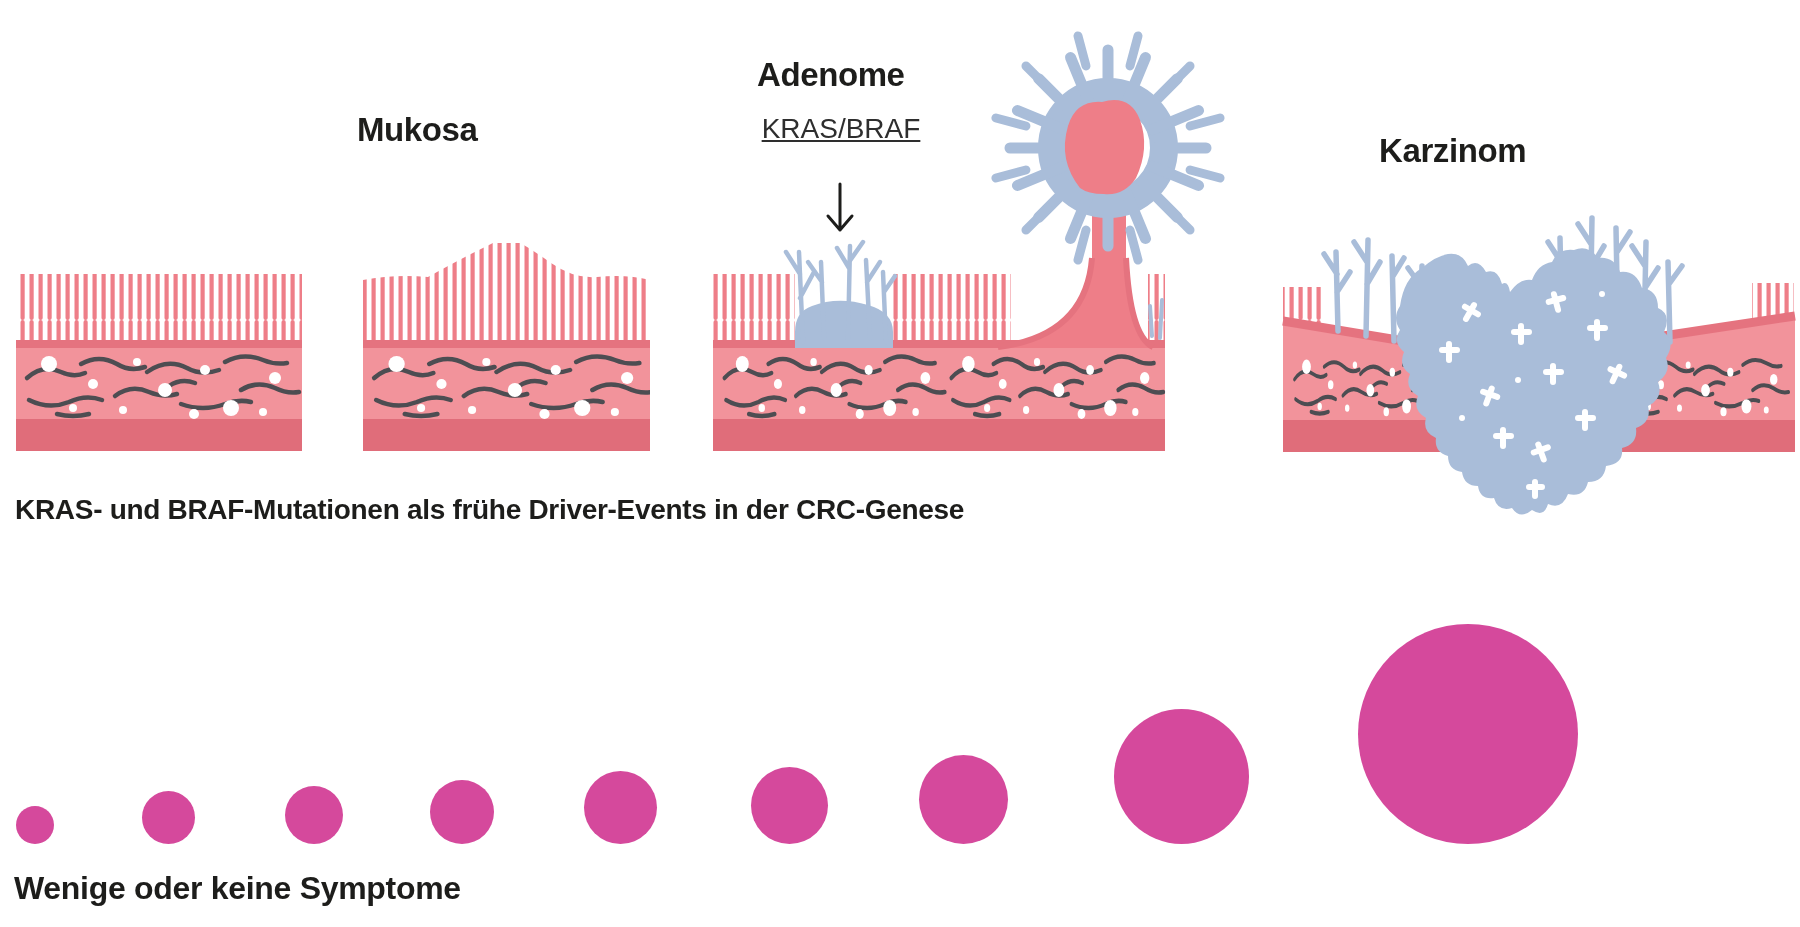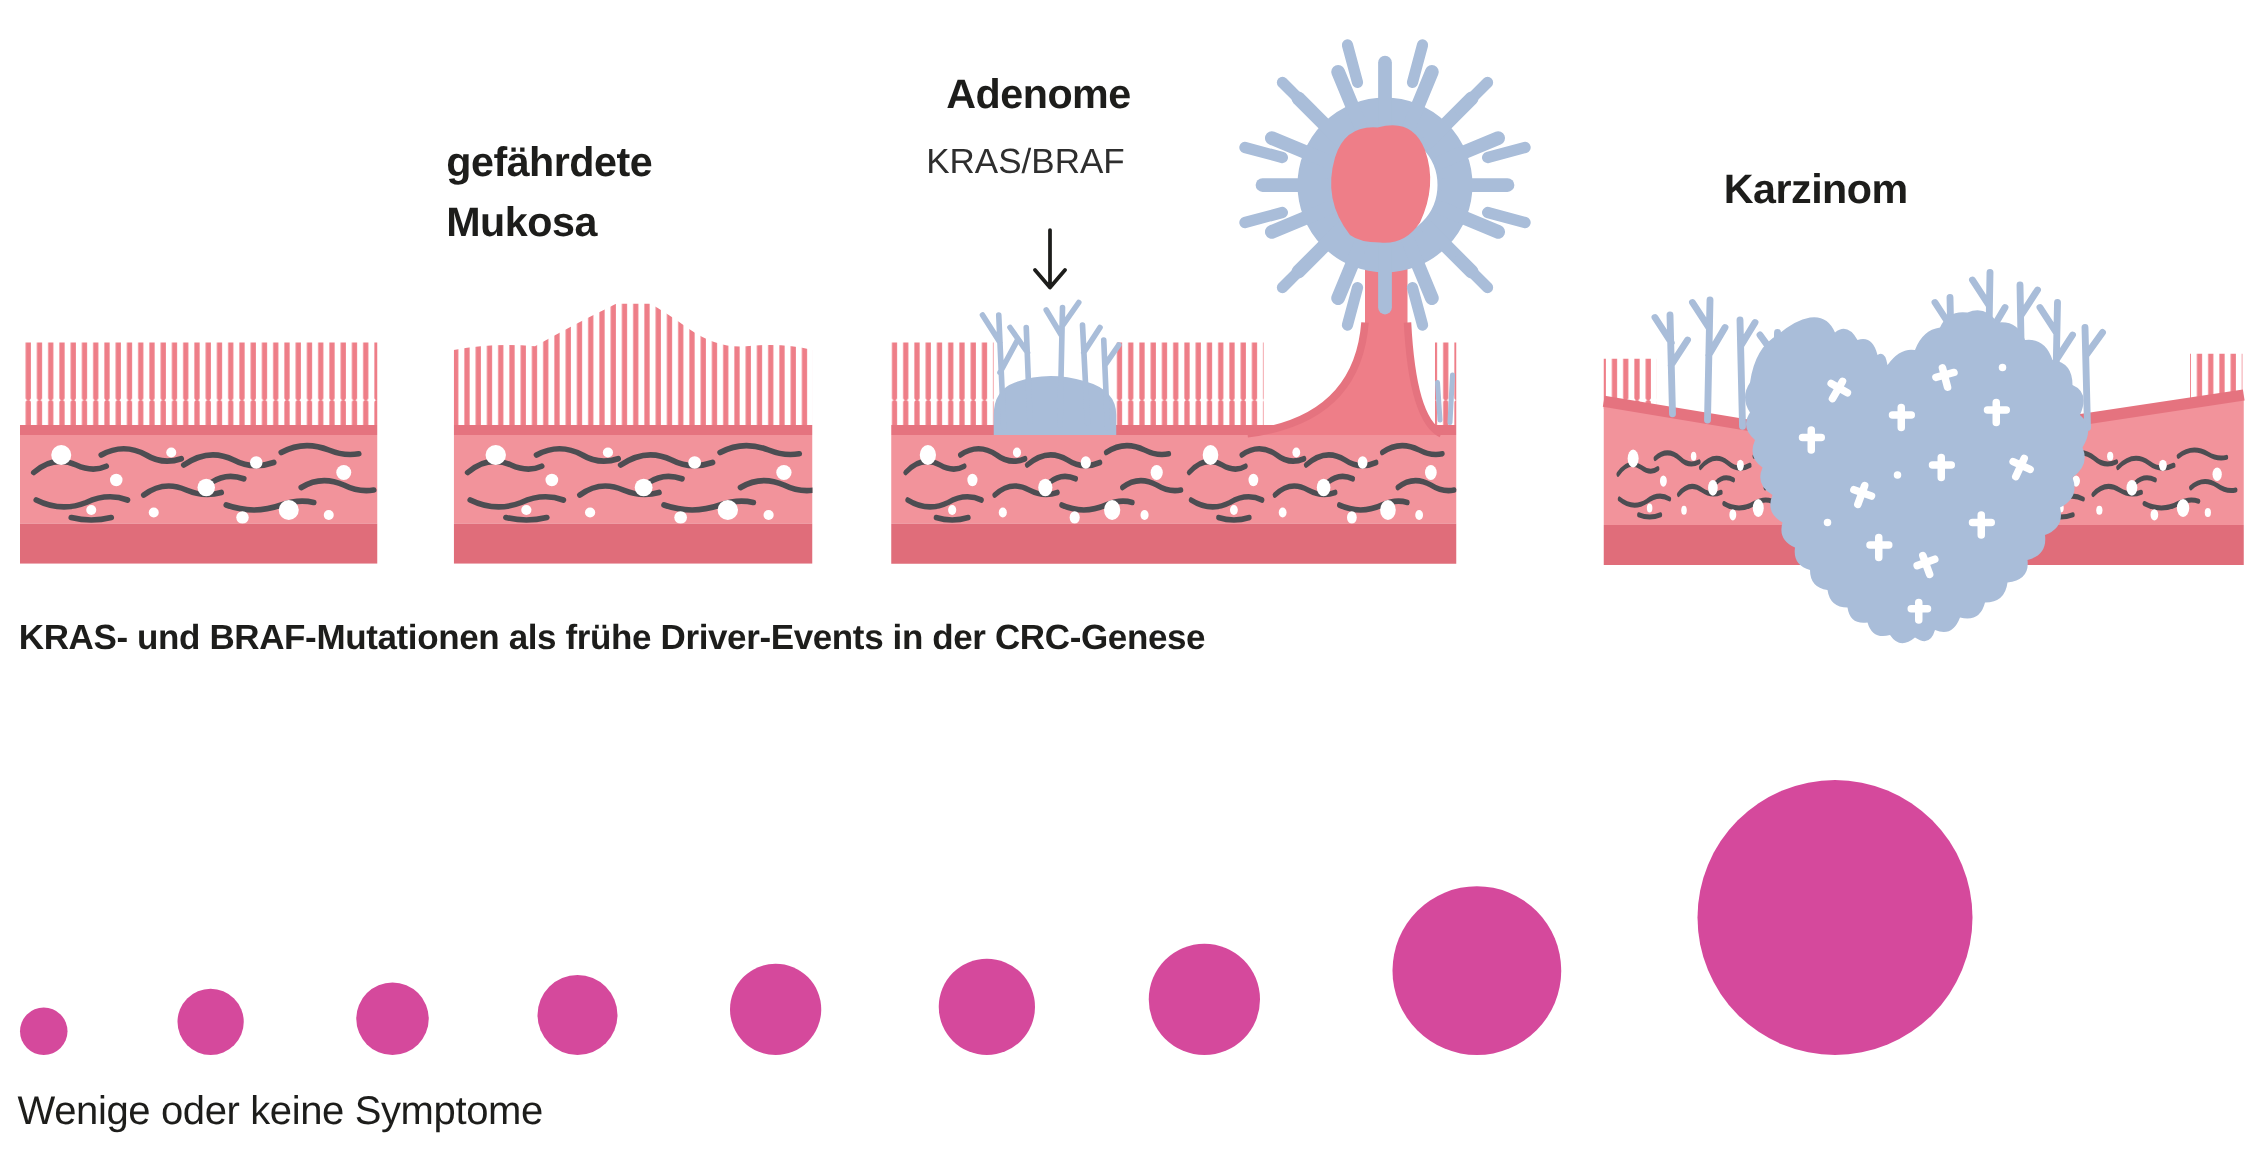--- a/index.html
+++ b/index.html
@@ -4,23 +4,23 @@
 <style>
   :root{
     --villi:#ee7e88; --body:#f2939b; --strip:#e5737f; --band:#e06d7a;
     --fiber:#4d4d52; --blue:#a9bdd9; --magenta:#d5499c; --text:#1d1d1b; --annotation:#2e2e2e;
   }
   html,body{margin:0;padding:0;background:#fff;}
   #canvas{position:relative;width:1800px;height:927px;background:#ffffff;overflow:hidden;
           font-family:"Liberation Sans", sans-serif;color:var(--text);}
   .abs{position:absolute;}
   .panel-label{font-weight:bold;font-size:33px;letter-spacing:-0.4px;text-align:left;line-height:48px;color:var(--text);}
-  .annotation{font-weight:normal;font-size:28px;color:var(--annotation);line-height:40px;}
+  .annotation{font-weight:normal;font-size:28px;color:var(--annotation);text-align:center;line-height:40px;text-decoration:underline;}
   .caption{font-weight:bold;font-size:28px;letter-spacing:-0.3px;color:var(--text);white-space:nowrap;}
-  .sym-label{font-weight:normal;font-size:32px;letter-spacing:-0.3px;color:var(--text);white-space:nowrap;}
+  .sym-label{font-weight:bold;font-size:32px;letter-spacing:-0.3px;color:var(--text);white-space:nowrap;}
   .sym-circle{position:absolute;border-radius:50%;background:var(--magenta);}
   svg{display:block;}
   .f-villi{fill:var(--villi);}
   .f-body{fill:var(--body);}
   .f-strip{fill:var(--strip);}
   .f-stripline{stroke:var(--strip);fill:none;}
   .f-band{fill:var(--band);}
   .f-line{stroke:var(--fiber);stroke-width:4.5;fill:none;stroke-linecap:round;}
   .f-dot{fill:#ffffff;}
   .f-blue{fill:var(--blue);}
@@ -56,21 +56,20 @@
         <circle class="f-dot" cx="256" cy="26" r="6"></circle>
         <circle class="f-dot" cx="244" cy="60" r="4"></circle>
         <circle class="f-dot" cx="104" cy="58" r="4"></circle>
         <circle class="f-dot" cx="175" cy="62" r="5"></circle>
       </g>
     </defs>
   </svg>
 
 
   <div class="abs panel-label" style="left:357px;top:106px;width:300px">
-    <div>gefährdete</div>
     <div>Mukosa</div>
   </div>
 
   <div class="abs panel-label" style="left:757px;top:51px;width:300px">Adenome</div>
 
   <div class="abs annotation" style="left:741px;top:109px;width:200px">
     <div>KRAS/BRAF</div>
   </div>
 
   <svg class="abs" style="left:824px;top:182px" width="32" height="60" viewBox="0 0 32 60">

